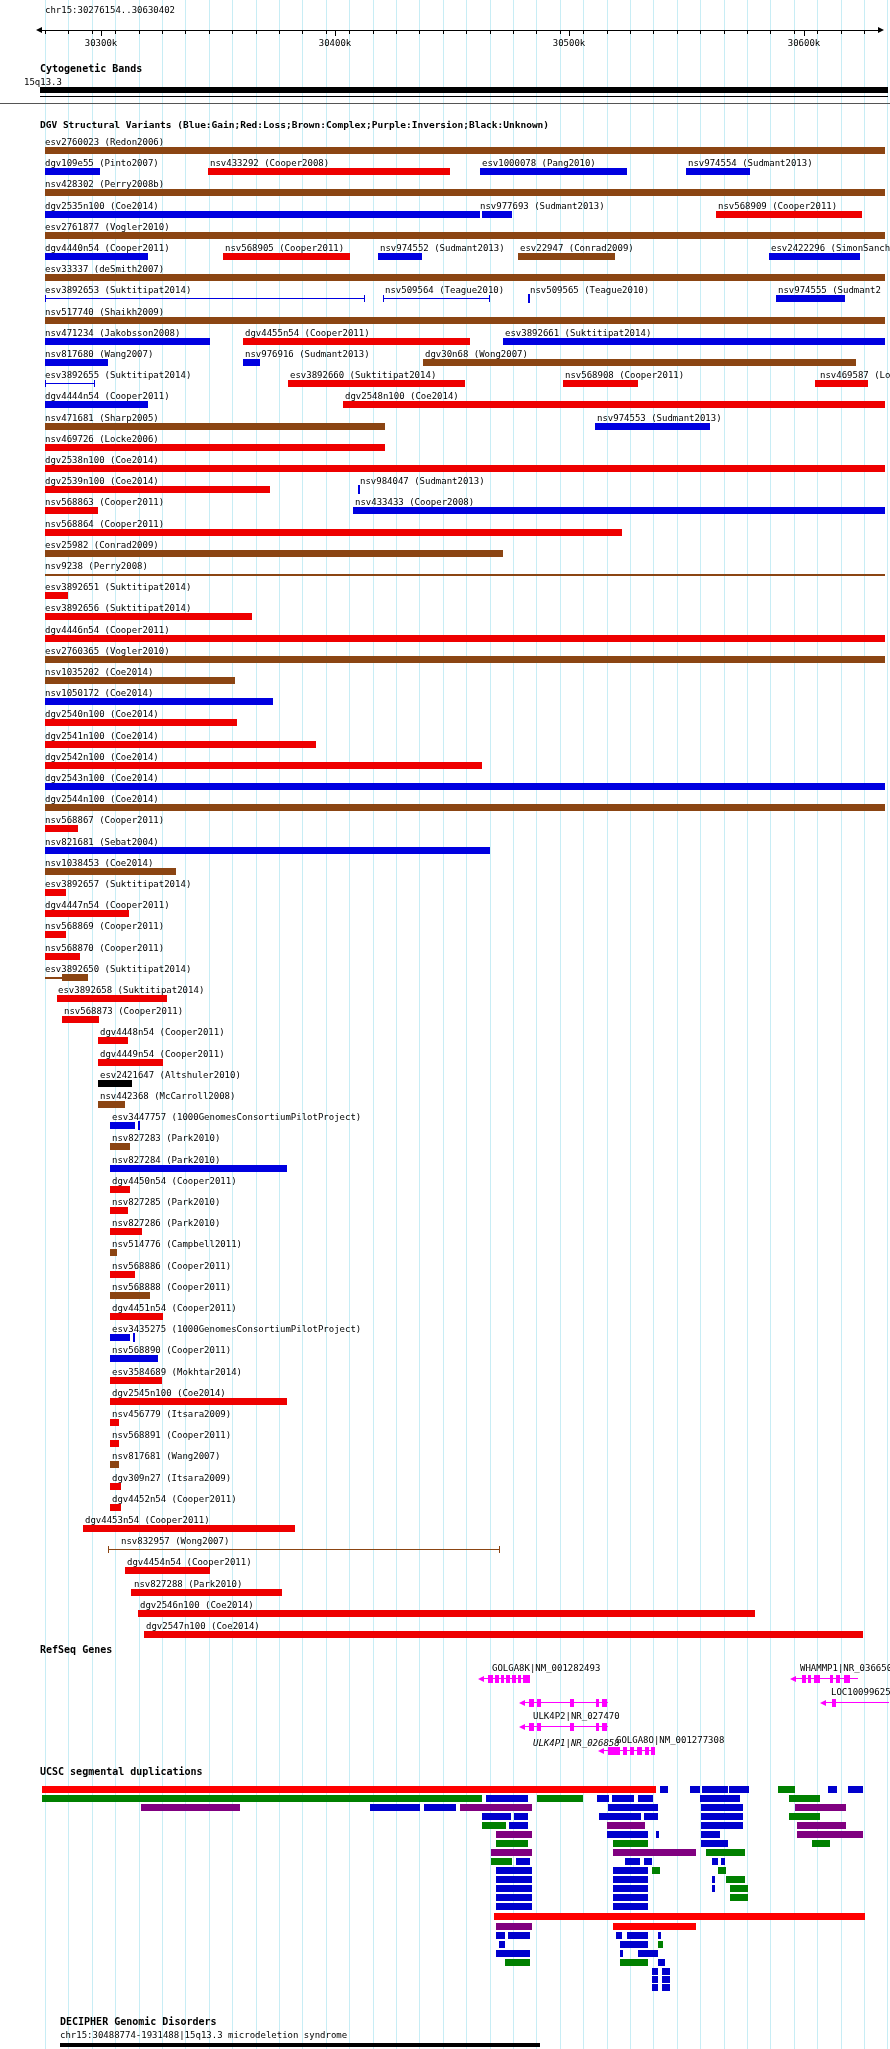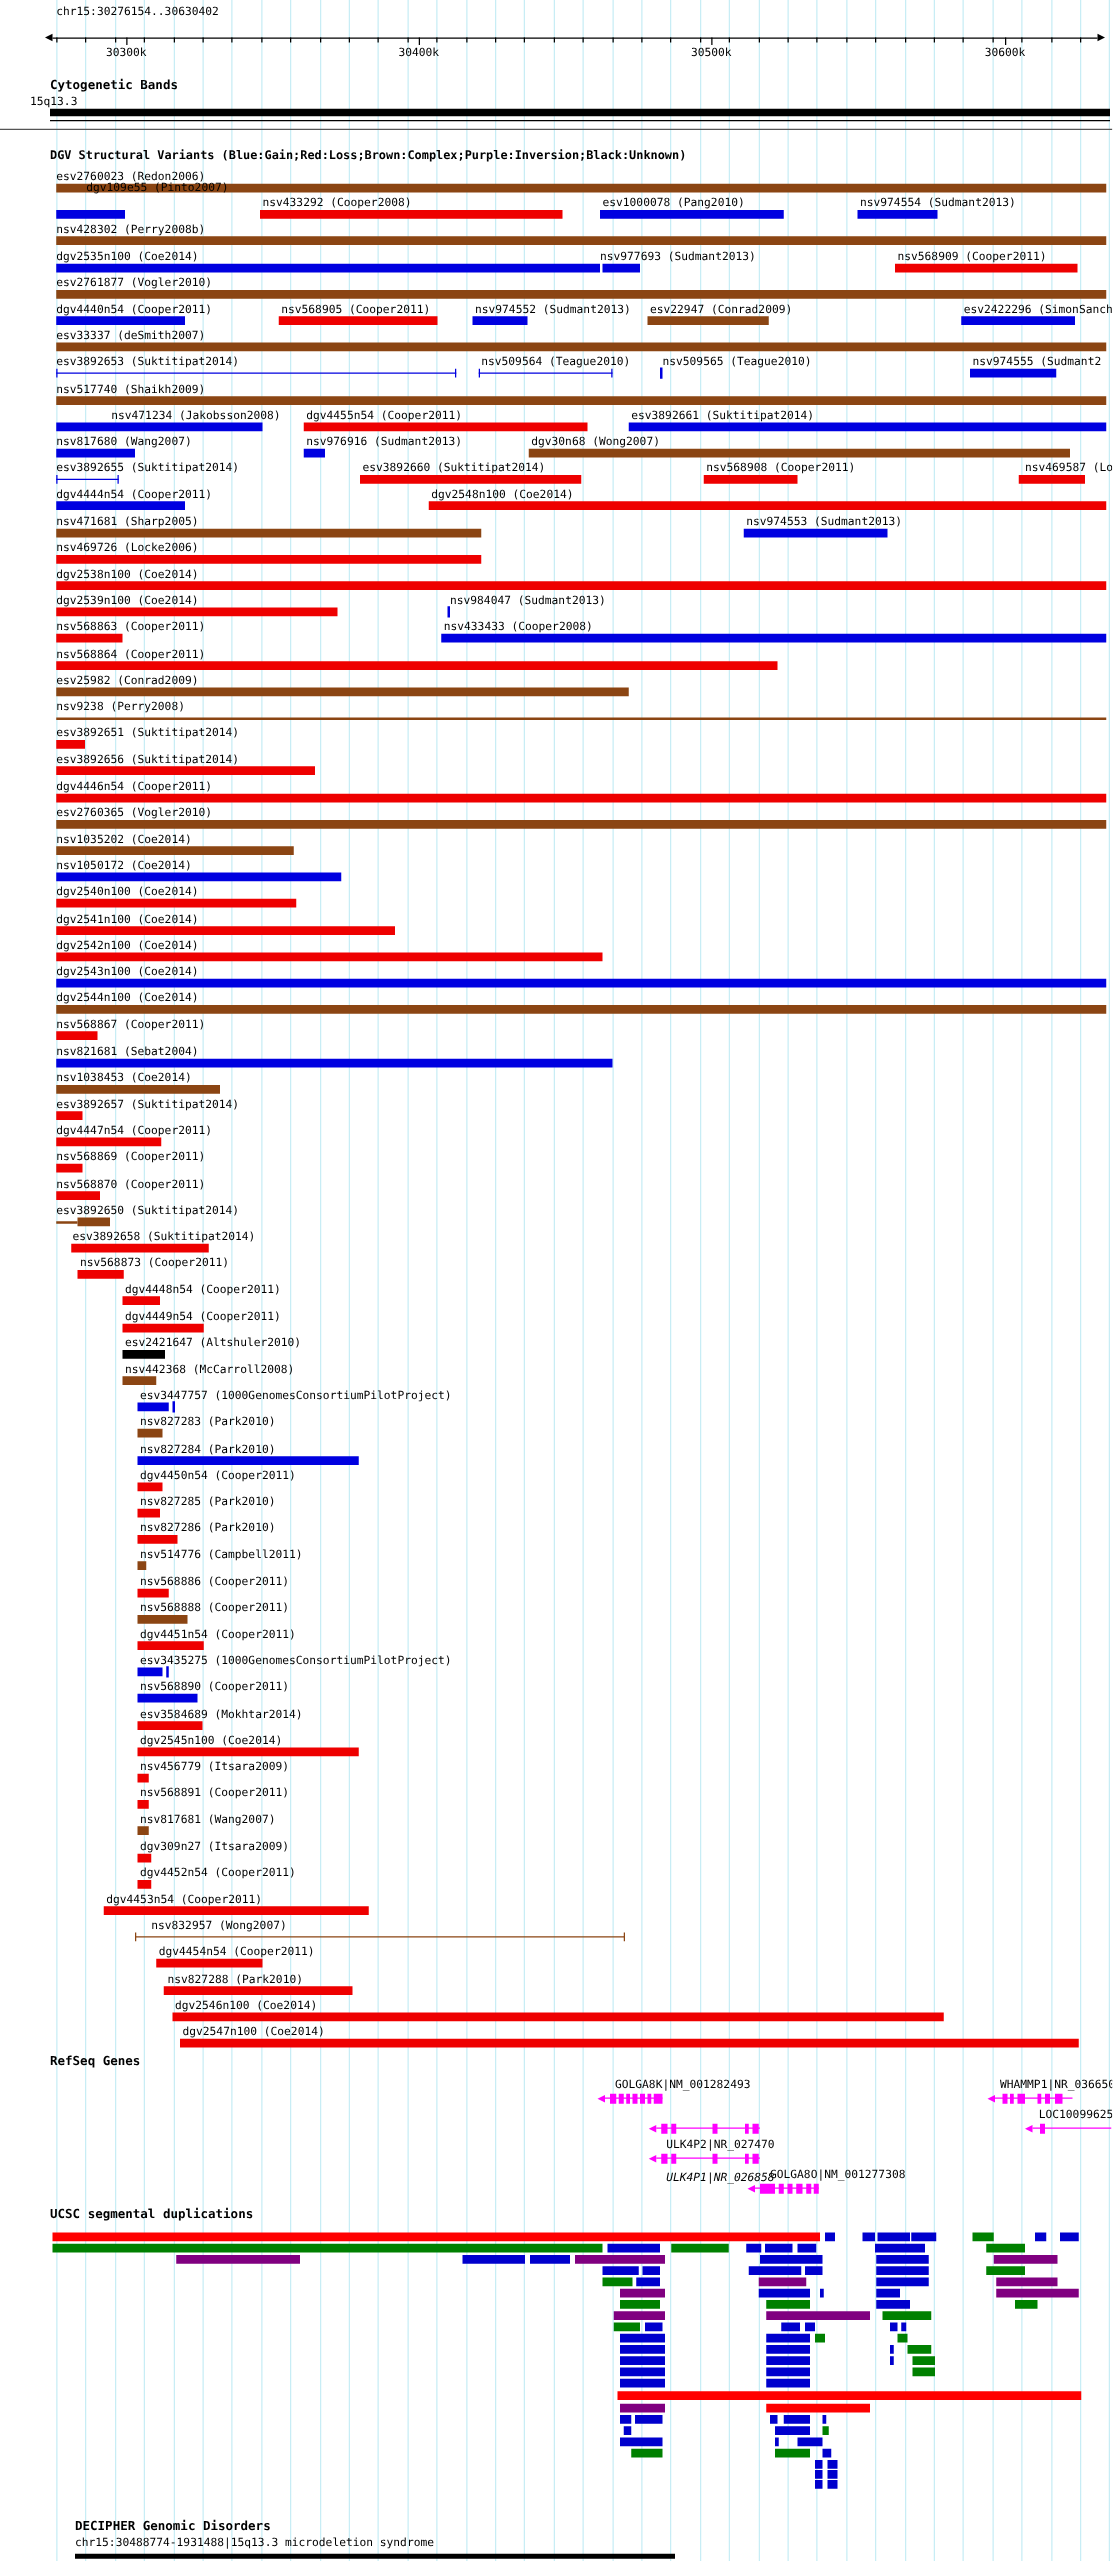--- a/index.html
+++ b/index.html
@@ -110,21 +110,21 @@
   <div id="cytoband" class="abs" style="left:0;top:0;width:890px;height:110px;">
       <div style="position: absolute; left: 40px; top: 87px; width: 848px; height: 6px; background: rgb(0, 0, 0);"></div>
       <div style="position: absolute; left: 40px; top: 96px; width: 848px; height: 1px; background: rgb(0, 0, 0);"></div>
       <div style="position: absolute; left: 0px; top: 103px; width: 890px; height: 1px; background: rgb(85, 85, 85);"></div>
     </div>
 
   <div class="hdr" style="left:40px;top:119px;font-size:9.5px;">DGV Structural Variants (Blue:Gain;Red:Loss;Brown:Complex;Purple:Inversion;Black:Unknown)</div>
   <div id="dgv" class="abs" style="left:0;top:0;width:890px;height:1660px;">
       <div class="lbl" style="position: absolute; left: 45px; top: 137px;">esv2760023 (Redon2006)</div>
       <div style="position: absolute; left: 45px; top: 147px; width: 840px; height: 7px; background: rgb(139, 69, 19);"></div>
-      <div class="lbl" style="position: absolute; left: 45px; top: 146px; margin-left: 24px;">dgv109e55 (Pinto2007)</div>
+      <div class="lbl" style="position: absolute; left: 45px; top: 158px;">dgv109e55 (Pinto2007)</div>
       <div style="position: absolute; left: 45px; top: 168px; width: 55px; height: 7px; background: rgb(0, 0, 224);"></div>
       <div class="lbl" style="position: absolute; left: 210px; top: 158px;">nsv433292 (Cooper2008)</div>
       <div style="position: absolute; left: 208px; top: 168px; width: 242px; height: 7px; background: rgb(238, 0, 0);"></div>
       <div class="lbl" style="position: absolute; left: 482px; top: 158px;">esv1000078 (Pang2010)</div>
       <div style="position: absolute; left: 480px; top: 168px; width: 147px; height: 7px; background: rgb(0, 0, 224);"></div>
       <div class="lbl" style="position: absolute; left: 688px; top: 158px;">nsv974554 (Sudmant2013)</div>
       <div style="position: absolute; left: 686px; top: 168px; width: 64px; height: 7px; background: rgb(0, 0, 224);"></div>
       <div class="lbl" style="position: absolute; left: 45px; top: 179px;">nsv428302 (Perry2008b)</div>
       <div style="position: absolute; left: 45px; top: 189px; width: 840px; height: 7px; background: rgb(139, 69, 19);"></div>
       <div class="lbl" style="position: absolute; left: 45px; top: 201px;">dgv2535n100 (Coe2014)</div>
@@ -154,21 +154,21 @@
       <div class="lbl" style="position: absolute; left: 385px; top: 285px;">nsv509564 (Teague2010)</div>
       <div style="position: absolute; left: 383px; top: 298px; width: 107px; height: 1px; background: rgb(0, 0, 224);"></div>
       <div style="position: absolute; left: 383px; top: 295px; width: 1px; height: 7px; background: rgb(0, 0, 224);"></div>
       <div style="position: absolute; left: 489px; top: 295px; width: 1px; height: 7px; background: rgb(0, 0, 224);"></div>
       <div class="lbl" style="position: absolute; left: 530px; top: 285px;">nsv509565 (Teague2010)</div>
       <div style="position: absolute; left: 528px; top: 294px; width: 2px; height: 9px; background: rgb(0, 0, 224);"></div>
       <div class="lbl" style="position: absolute; left: 778px; top: 285px;">nsv974555 (Sudmant2</div>
       <div style="position: absolute; left: 776px; top: 295px; width: 69px; height: 7px; background: rgb(0, 0, 224);"></div>
       <div class="lbl" style="position: absolute; left: 45px; top: 307px;">nsv517740 (Shaikh2009)</div>
       <div style="position: absolute; left: 45px; top: 317px; width: 840px; height: 7px; background: rgb(139, 69, 19);"></div>
-      <div class="lbl" style="position: absolute; left: 45px; top: 328px; padding-left: 44px;">nsv471234 (Jakobsson2008)</div>
+      <div class="lbl" style="position: absolute; left: 45px; top: 328px;">nsv471234 (Jakobsson2008)</div>
       <div style="position: absolute; left: 45px; top: 338px; width: 165px; height: 7px; background: rgb(0, 0, 224);"></div>
       <div class="lbl" style="position: absolute; left: 245px; top: 328px;">dgv4455n54 (Cooper2011)</div>
       <div style="position: absolute; left: 243px; top: 338px; width: 227px; height: 7px; background: rgb(238, 0, 0);"></div>
       <div class="lbl" style="position: absolute; left: 505px; top: 328px;">esv3892661 (Suktitipat2014)</div>
       <div style="position: absolute; left: 503px; top: 338px; width: 382px; height: 7px; background: rgb(0, 0, 224);"></div>
       <div class="lbl" style="position: absolute; left: 45px; top: 349px;">nsv817680 (Wang2007)</div>
       <div style="position: absolute; left: 45px; top: 359px; width: 63px; height: 7px; background: rgb(0, 0, 224);"></div>
       <div class="lbl" style="position: absolute; left: 245px; top: 349px;">nsv976916 (Sudmant2013)</div>
       <div style="position: absolute; left: 243px; top: 359px; width: 17px; height: 7px; background: rgb(0, 0, 224);"></div>
       <div class="lbl" style="position: absolute; left: 425px; top: 349px;">dgv30n68 (Wong2007)</div>

